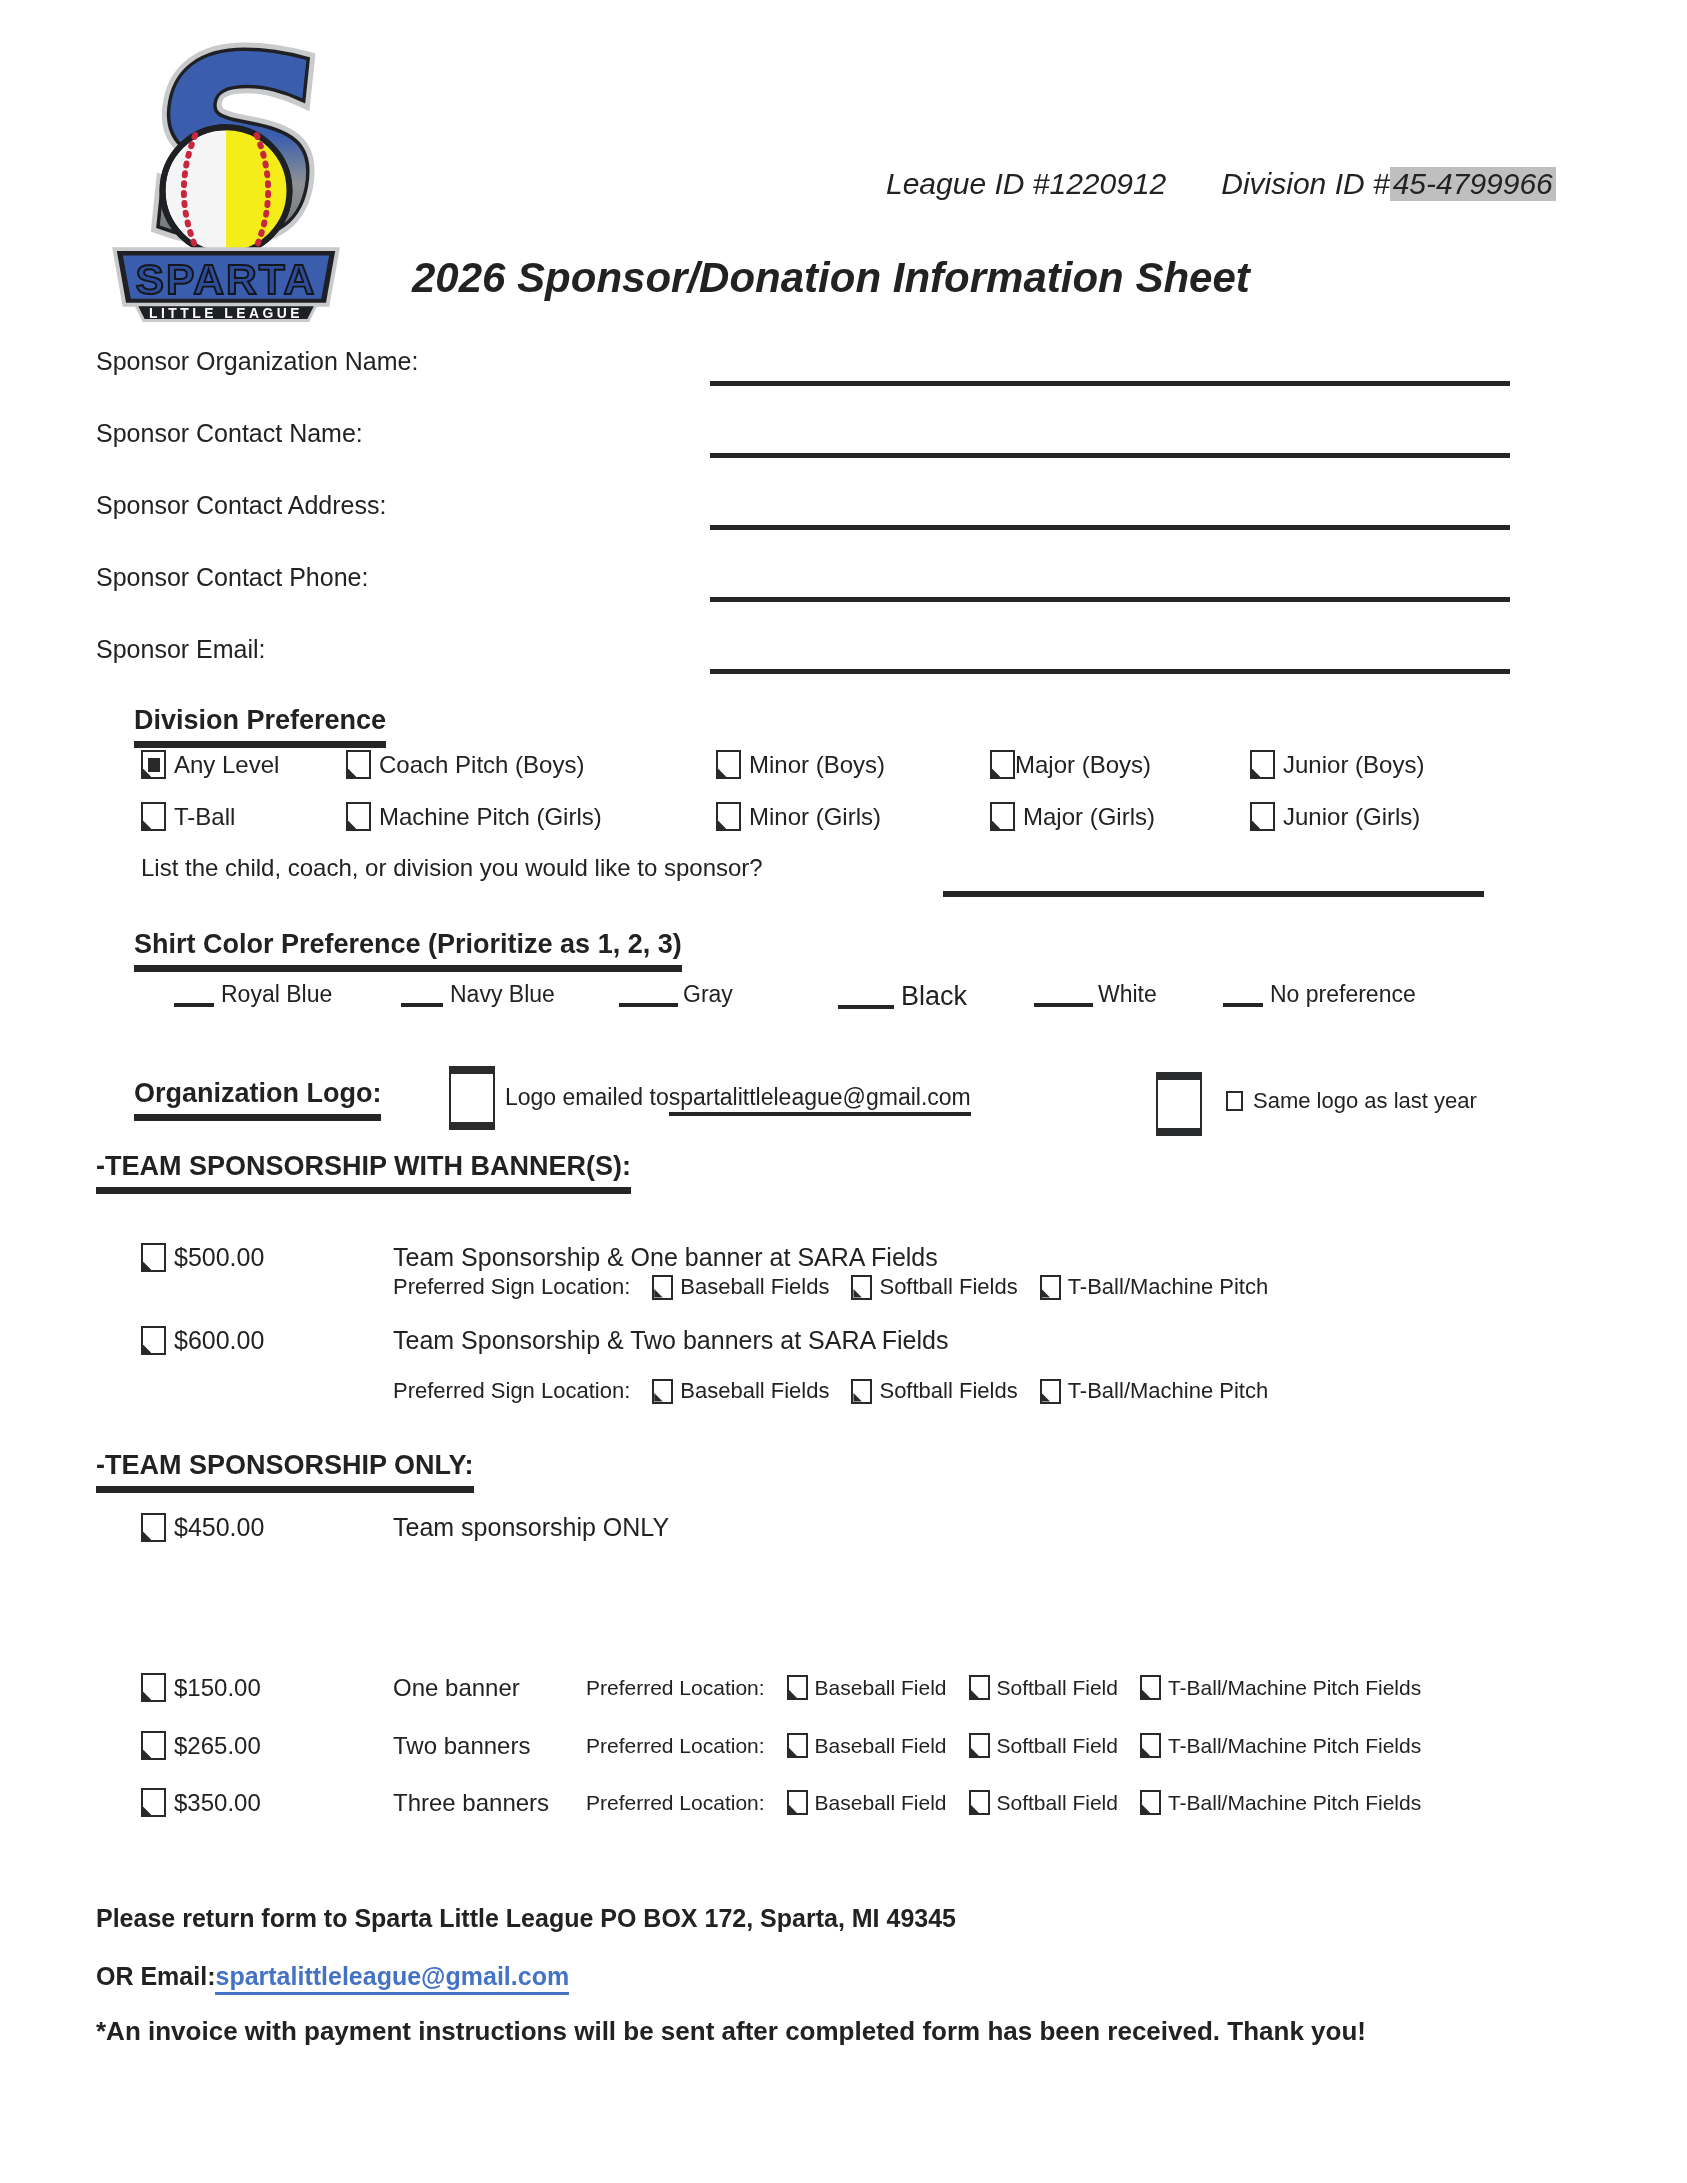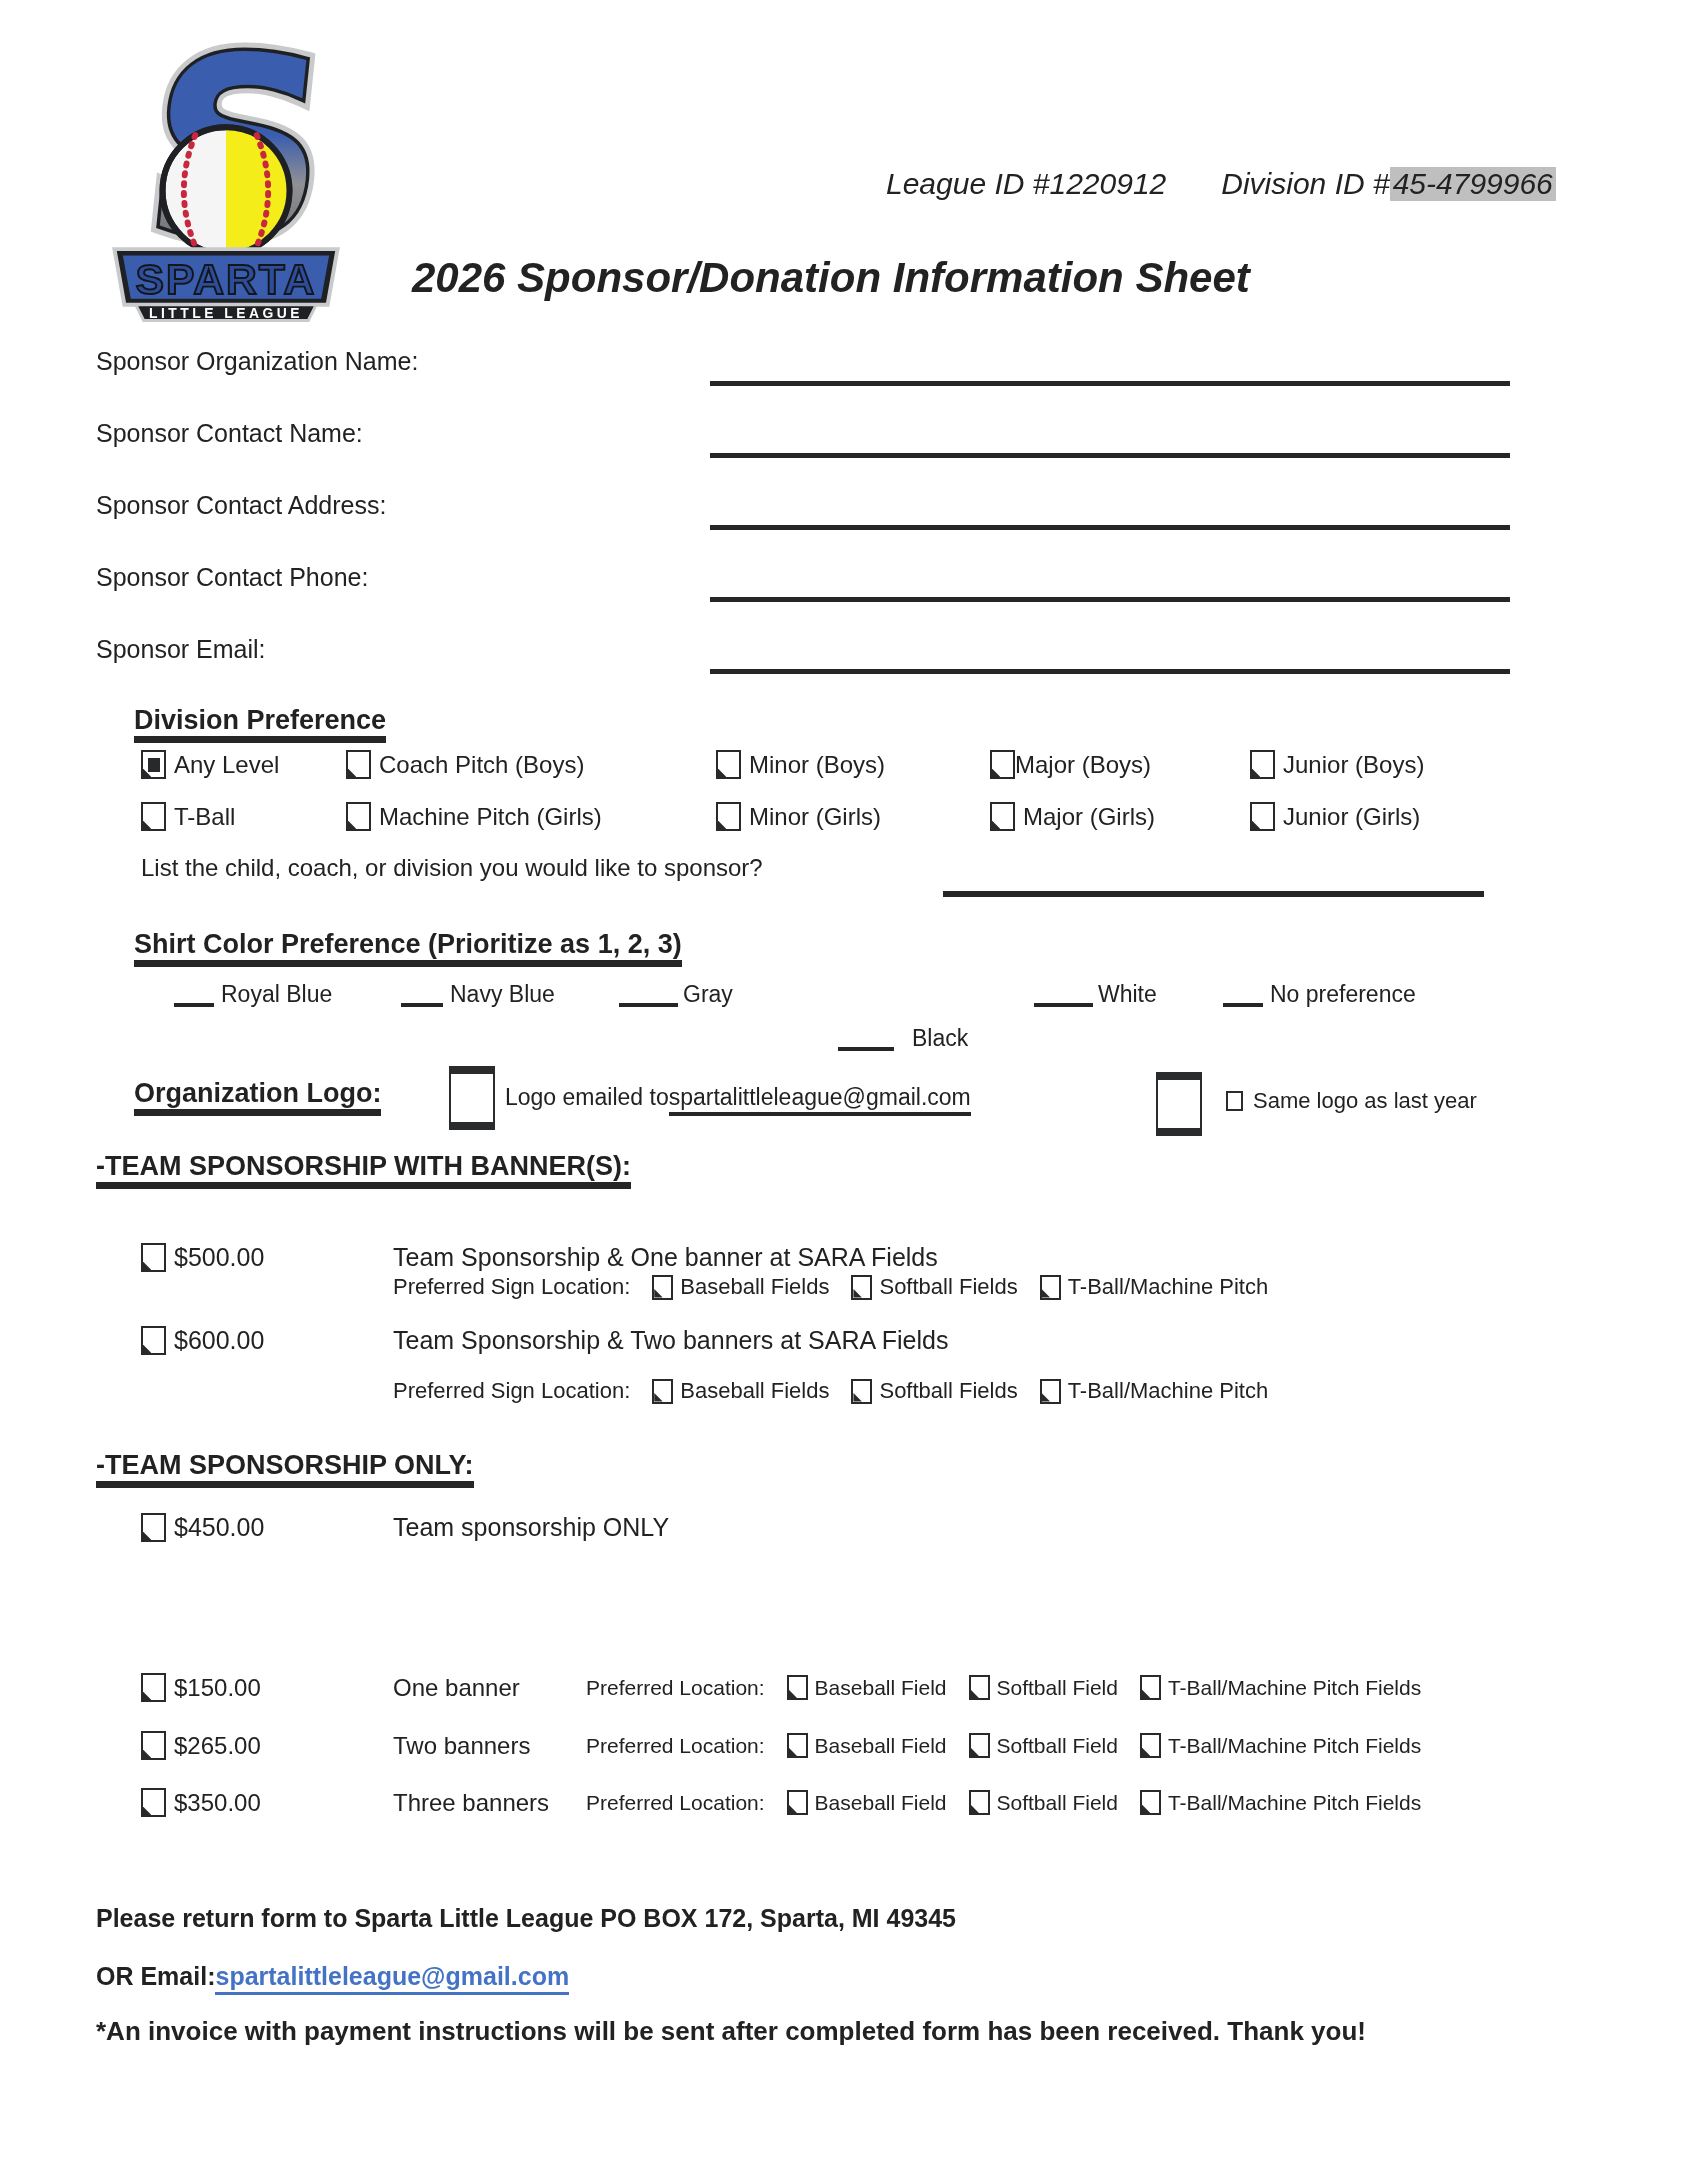--- a/index.html
+++ b/index.html
@@ -6,21 +6,21 @@
   body{font-family:"Liberation Sans",sans-serif;color:#222;}
   .page{position:relative;width:1687px;height:2183px;background:#ffffff;overflow:hidden;}
   .abs{position:absolute;white-space:nowrap;}
   .hrow{position:absolute;display:flex;align-items:center;white-space:nowrap;}
   .base{align-items:baseline;}
   .league{font-size:30px;font-style:italic;font-weight:500;}
   .hl{background:#bfbfbf;padding:0 3px;}
   .title{font-size:42px;font-weight:bold;font-style:italic;}
   .lbl{font-size:25px;}
   .fline{position:absolute;height:4.5px;background:#262626;}
-  .h1{font-size:27px;font-weight:bold;border-bottom:7px solid #262626;display:inline-block;}
+  .h1{font-size:27px;font-weight:bold;border-bottom:7px solid #262626;padding-bottom:5px;display:inline-block;}
   .note{font-size:23px;}
   .cb{display:inline-block;width:21px;height:25px;border:2.5px solid #28292b;position:relative;background:#fff;flex:none;box-sizing:content-box;}
   .cb::after{content:"";position:absolute;left:0;bottom:0;width:8.4px;height:8.4px;background:#28292b;clip-path:polygon(0 0,0 100%,100% 100%);}
   .cb.checked::before{content:"";position:absolute;left:4.5px;top:5.5px;right:4.5px;bottom:5.5px;background:#28292b;}
   .cb-sm{width:17px;height:21px;border-width:2px;}
   .tallbox{display:inline-block;width:42px;height:48px;border:2.5px solid #2a2b2d;border-top-width:8px;border-bottom-width:8px;background:#fff;flex:none;}
   .sq{display:inline-block;width:13px;height:16px;border:2px solid #2a2b2d;background:#fff;flex:none;}
   .blank{display:inline-block;border-bottom:4.5px solid #262626;height:21px;flex:none;}
   .optrow{position:absolute;display:grid;grid-template-columns:33px 219px auto;align-items:center;font-size:25px;white-space:nowrap;}
   .bnrrow{position:absolute;display:grid;grid-template-columns:33px 219px 193px auto;align-items:center;font-size:24px;white-space:nowrap;}
@@ -151,21 +151,21 @@
     <span>Royal Blue</span>
   </div>
   <div class="hrow" style="left:401px;top:981px;gap:7px;font-size:23px;">
     <span class="blank" style="width:42px;"></span>
     <span>Navy Blue</span>
   </div>
   <div class="hrow" style="left:619px;top:981px;gap:5px;font-size:23px;">
     <span class="blank" style="width:59px;"></span>
     <span>Gray</span>
   </div>
-  <div class="hrow" style="left:838px;top:981px;gap:18px;font-size:23px;margin-top:44px;">
+  <div class="hrow" style="left:838px;top:981px;gap:7px;font-size:27px;">
     <span class="blank" style="width:56px;"></span>
     <span>Black</span>
   </div>
   <div class="hrow" style="left:1034px;top:981px;gap:5px;font-size:23px;">
     <span class="blank" style="width:59px;"></span>
     <span>White</span>
   </div>
   <div class="hrow" style="left:1223px;top:981px;gap:7px;font-size:23px;">
     <span class="blank" style="width:40px;"></span>
     <span>No preference</span>

